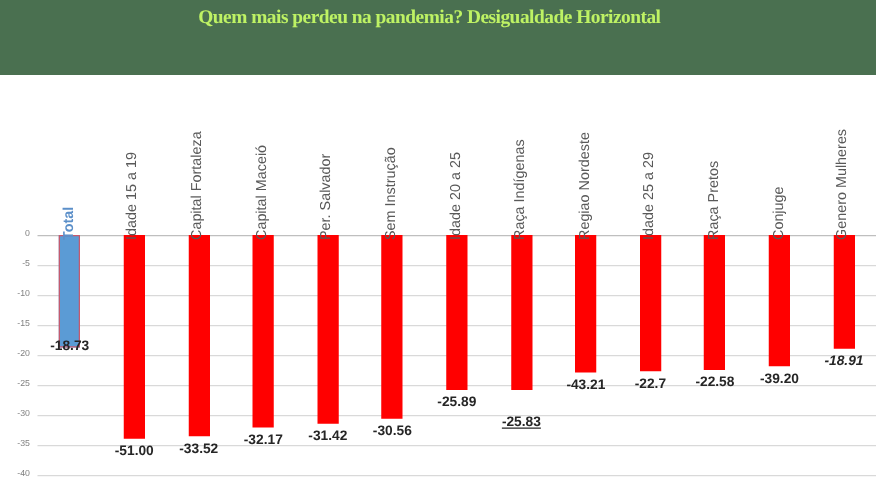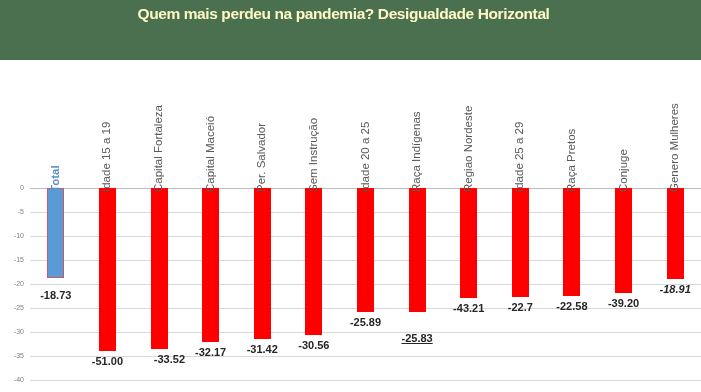--- a/index.html
+++ b/index.html
@@ -28,22 +28,22 @@
     width: 701px;
     height: 60px;
     background: #4A7050;
     box-sizing: border-box;
   }
   .title-line {
     position: absolute;
     left: 0;
     width: 687px;
     text-align: center;
-    color: #fef9c3;
-    font-family: Liberation Sans, sans-serif;
+    color: #bef264;
+    font-family: Liberation Serif, serif;
     font-size: 15.5px;
     letter-spacing: -0.4px;
     white-space: nowrap;
   }
   .title-line-1 {
     top: 5px;
   }
   .title-line-2 {
     top: 29px;
   }
@@ -184,23 +184,23 @@
         <div class="cat-label" style="left: 318.885px; top: 120px;">Sem Instrução</div>
         <div class="cat-label" style="left: 370.5px; top: 120px;">Idade 20 a 25</div>
         <div class="cat-label" style="left: 422.115px; top: 120px;">Raça Indígenas</div>
         <div class="cat-label" style="left: 473.731px; top: 120px;">Regiao Nordeste</div>
         <div class="cat-label" style="left: 525.346px; top: 120px;">Idade 25 a 29</div>
         <div class="cat-label" style="left: 576.962px; top: 120px;">Raça Pretos</div>
         <div class="cat-label" style="left: 628.577px; top: 120px;">Conjuge</div>
         <div class="cat-label" style="left: 680.192px; top: 120px;">Genero Mulheres</div>
       </div>
     <div id="vallabels">
-        <div class="val-label" style="left: 29.8077px; width: 52px; top: 229px;">-18.73</div>
+        <div class="val-label" style="left: 29.8077px; width: 52px; top: 211px;">-18.73</div>
         <div class="val-label" style="left: 81.4231px; width: 52px; top: 295.44px;">-51.00</div>
-        <div class="val-label" style="left: 133.038px; width: 52px; top: 292.896px; text-align: right;">-33.52</div>
+        <div class="val-label" style="left: 133.038px; width: 52px; top: 292.896px;">-33.52</div>
         <div class="val-label" style="left: 184.654px; width: 52px; top: 286.416px;">-32.17</div>
         <div class="val-label" style="left: 236.269px; width: 52px; top: 282.816px;">-31.42</div>
         <div class="val-label" style="left: 287.885px; width: 52px; top: 278.688px;">-30.56</div>
         <div class="val-label" style="left: 339.5px; width: 52px; top: 256.272px;">-25.89</div>
         <div class="val-label" style="left: 391.115px; width: 52px; top: 272px; text-decoration: underline;">-25.83</div>
         <div class="val-label" style="left: 442.731px; width: 52px; top: 241.872px;">-43.21</div>
         <div class="val-label" style="left: 494.346px; width: 52px; top: 240.96px;">-22.7</div>
         <div class="val-label" style="left: 545.962px; width: 52px; top: 240.384px;">-22.58</div>
         <div class="val-label" style="left: 597.577px; width: 52px; top: 236.976px;">-39.20</div>
         <div class="val-label" style="left: 649.192px; width: 52px; top: 222.768px; font-style: italic;">-18.91</div>

